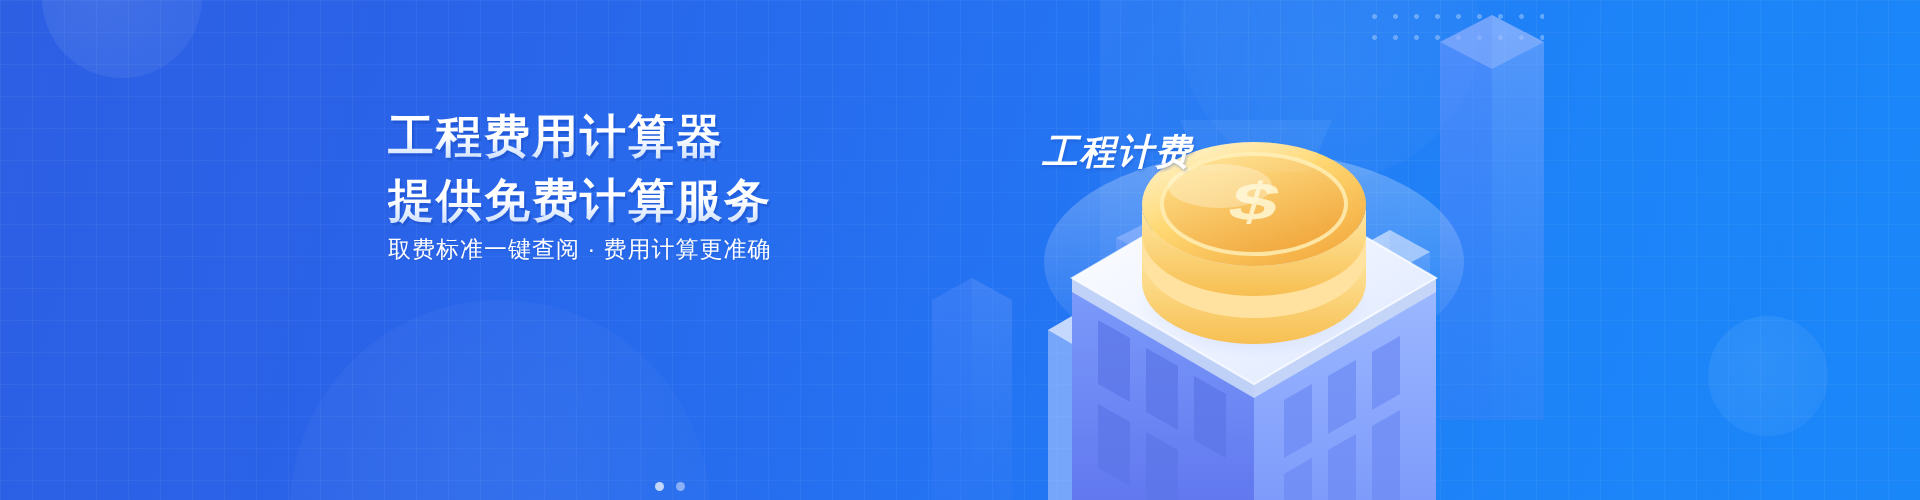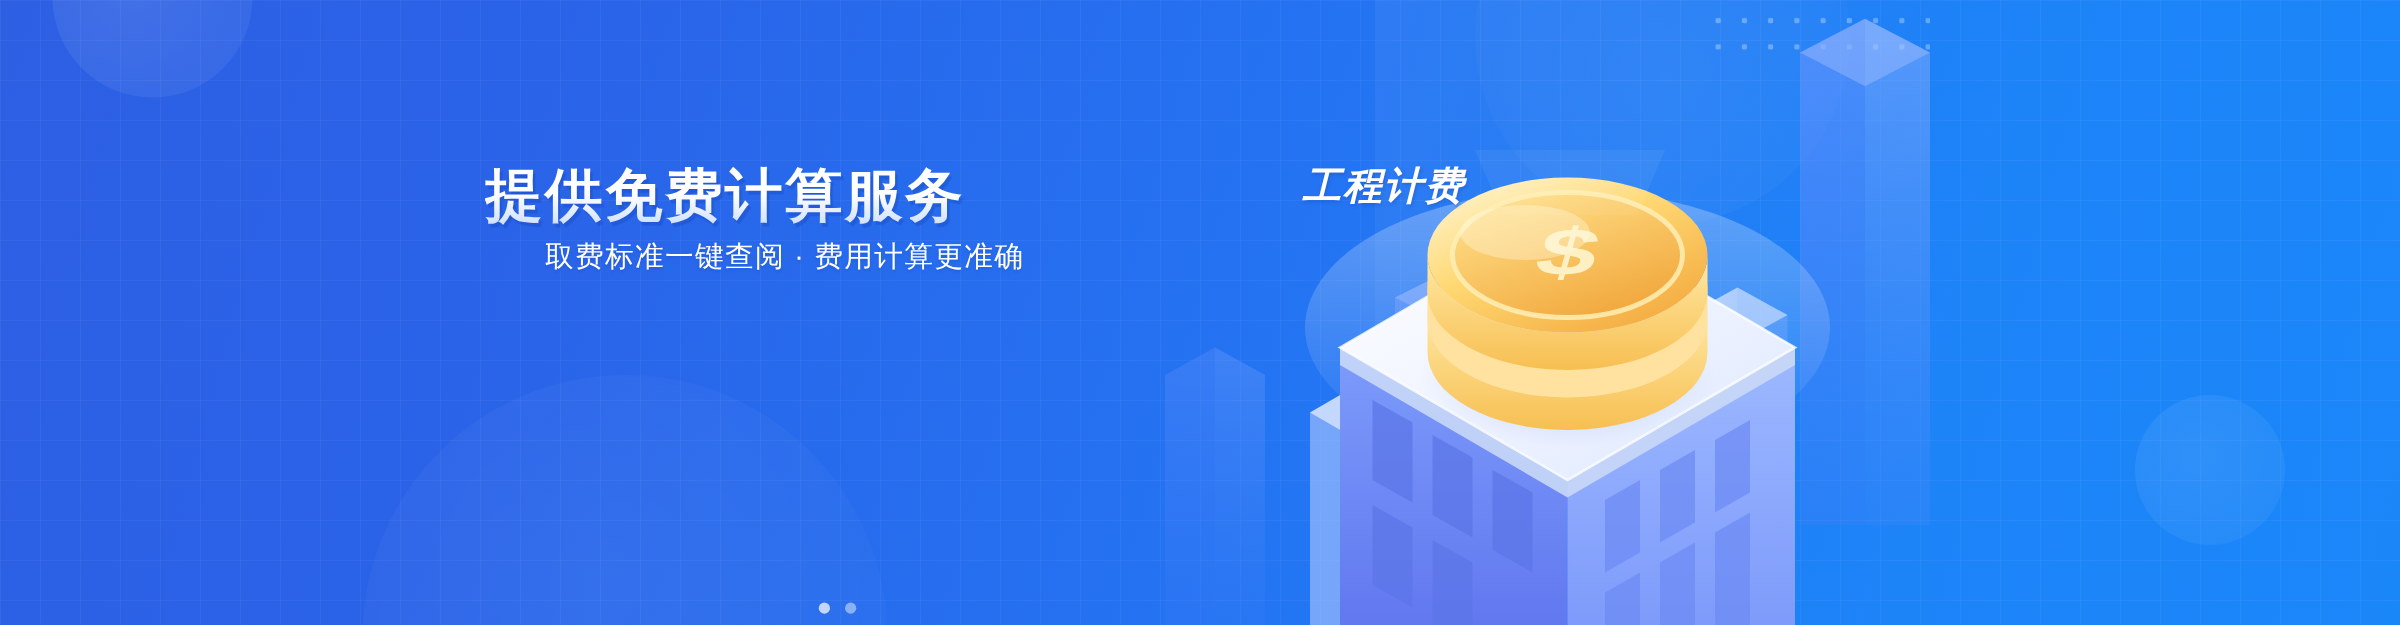--- a/index.html
+++ b/index.html
@@ -45,33 +45,33 @@
   
   .copy{position:absolute;left:388px;top:108px;width:620px;}
   .headline{
     font-size:46px;line-height:56px;font-weight:700;letter-spacing:2px;
     background:linear-gradient(180deg,#ffffff 0%,#ffffff 48%,#dbe8ff 82%,#c3d8ff 100%);
     -webkit-background-clip:text;background-clip:text;
     color:transparent;-webkit-text-fill-color:transparent;
     filter:drop-shadow(2px 3px 0 rgba(22,72,190,.38));
     white-space:nowrap;
   }
-  .headline.l2{margin-top:20px;}
+  .headline.l2{margin-top:8px;}
   .subtitle{
     margin-top:40px;font-size:23px;line-height:39px;color:#ffffff;
     letter-spacing:1px;font-weight:400;white-space:nowrap;
     text-shadow:0 1px 2px rgba(18,60,160,.22);
   }
 
   
   .illus{position:absolute;left:880px;top:0;width:1040px;height:500px;}
   .illus svg{display:block;}
   .badge-txt{
     position:absolute;left:1042px;top:128px;
-    font-size:31px;font-weight:700;font-style:italic;color:#ffffff;
+    font-size:36px;font-weight:700;font-style:italic;color:#ffffff;
     letter-spacing:1.5px;white-space:nowrap;
     text-shadow:1px 2px 3px rgba(25,70,180,.35);
   }
 
   
   .dots{position:absolute;left:655px;top:482px;display:flex;gap:12px;}
   .dot{width:9px;height:9px;border-radius:50%;background:rgba(255,255,255,.45);}
   .dot.active{background:rgba(255,255,255,.72);}
 </style>
 </head>
@@ -222,22 +222,23 @@
         <ellipse cx="340" cy="186" rx="52" ry="22" fill="#fffbe8" opacity=".35"></ellipse>
       </g>
 
       <polygon points="300,120 452,120 430,172 322,172" fill="#ffffff" opacity=".06"></polygon>
     </svg>
   </div>
 
   <div class="badge-txt">工程计费</div>
 
   <div class="copy">
+    <div class="headline">工程费用计算器</div>
     <div class="headline l2">提供免费计算服务</div>
-    <div class="subtitle" style="margin-top:2px;margin-left:48px;">取费标准一键查阅 · 费用计算更准确</div>
+    <div class="subtitle" style="margin-top:2px;">取费标准一键查阅 · 费用计算更准确</div>
   </div>
 
   <div class="dots">
     <span class="dot active"></span>
     <span class="dot"></span>
   </div>
 
 </div>
 
 </body></html>

